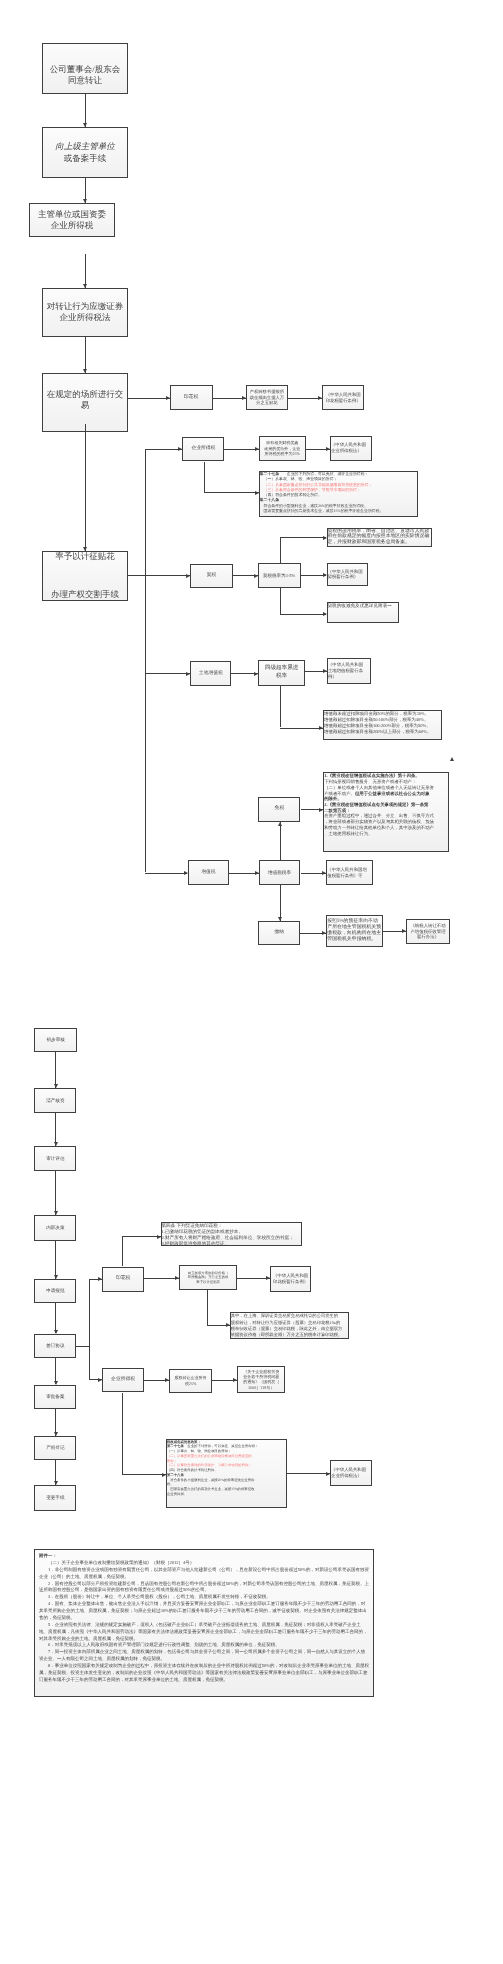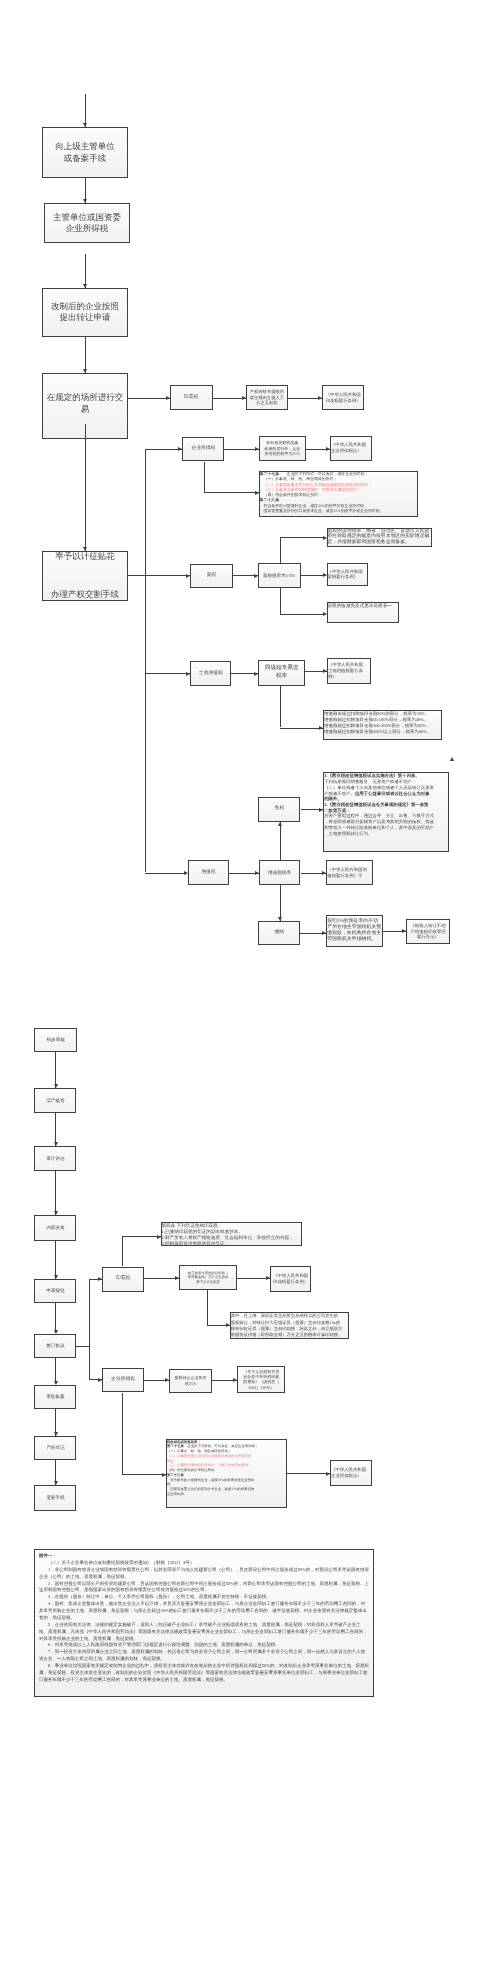--- a/index.html
+++ b/index.html
@@ -25,39 +25,45 @@
   .red{color:#fa7272;}
   .bd{font-weight:bold;}
   .ap{text-indent:2em;}
   .tri{position:absolute;width:0;height:0;border-style:solid;
        border-width:0 3px 4px 3px;border-color:transparent transparent #3f3f3f transparent;}
 </style>
 </head>
 <body>
 
 <div id="stage">
+    <div class="bx" style="left: 42px; top: 43px; width: 86px; height: 50.7px; font-size: 8.5px; line-height: 1.35;">
+      <span class="t" style="transform: translateY(6.5px);">
+        <div style="white-space: nowrap;">公司董事会/股东会</div>
+        <div style="white-space: nowrap;">同意转让</div>
+      </span>
+    </div>
     <div class="bx" style="left: 42px; top: 127.4px; width: 86px; height: 50.3px; font-size: 8.5px; line-height: 1.35;">
       <span class="t">
-        <div style="white-space: nowrap;">向上级主管单位</div>
+        <div style="white-space: nowrap; font-style: italic;">向上级主管单位</div>
         <div style="white-space: nowrap;">或备案手续</div>
       </span>
     </div>
-    <div class="bx" style="left: 44px; top: 203.2px; width: 86px; height: 40px; font-size: 8.5px; line-height: 1.35;">
+    <div class="bx" style="left: 29px; top: 203.2px; width: 86px; height: 34px; font-size: 8.5px; line-height: 1.35;">
       <span class="t">
         <div style="white-space: nowrap;">主管单位或国资委</div>
         <div style="white-space: nowrap;">企业所得税</div>
       </span>
     </div>
     <div class="bx" style="left: 42px; top: 288.3px; width: 86px; height: 48.3px; font-size: 8.5px; line-height: 1.35;">
       <span class="t">
-        <div style="white-space: nowrap;">改制后的企业按照</div>
-        <div style="white-space: nowrap;">提出转让申请</div>
-      </span>
-    </div>
-    <div class="bx" style="left: 42px; top: 372.6px; width: 86px; height: 66px; font-size: 8.5px; line-height: 1.35;">
+        <div style="white-space: nowrap;">对转让行为应缴证券</div>
+        <div style="white-space: nowrap;">企业所得税法</div>
+      </span>
+    </div>
+    <div class="bx" style="left: 42px; top: 372.6px; width: 86px; height: 59px; font-size: 8.5px; line-height: 1.35;">
       <span class="t" style="transform: translateY(-2px);">
         <div style="white-space: nowrap;">在规定的场所进行交</div>
         <div style="white-space: nowrap;">易</div>
       </span>
     </div>
     <div class="bx" style="left: 42px; top: 550.6px; width: 86px; height: 50.7px; font-size: 8.5px; line-height: 1.35;">
       <span class="t">
         <div style="white-space: nowrap;">率予以计征贴花</div>
         <div style="white-space: nowrap; margin-top: 27px;">办理产权交割手续</div>
       </span>

